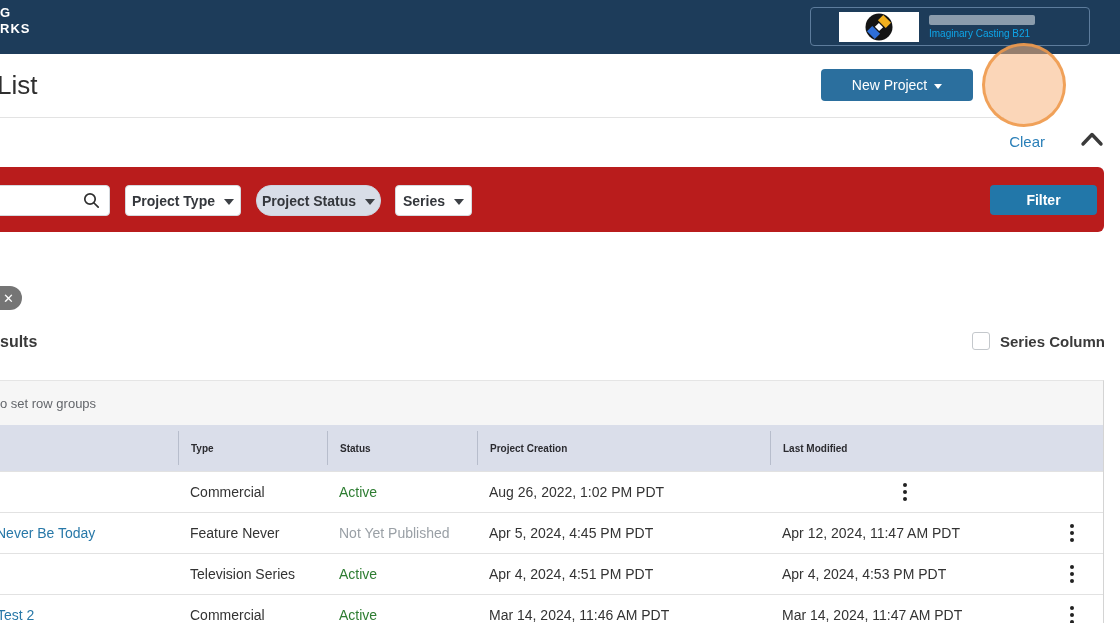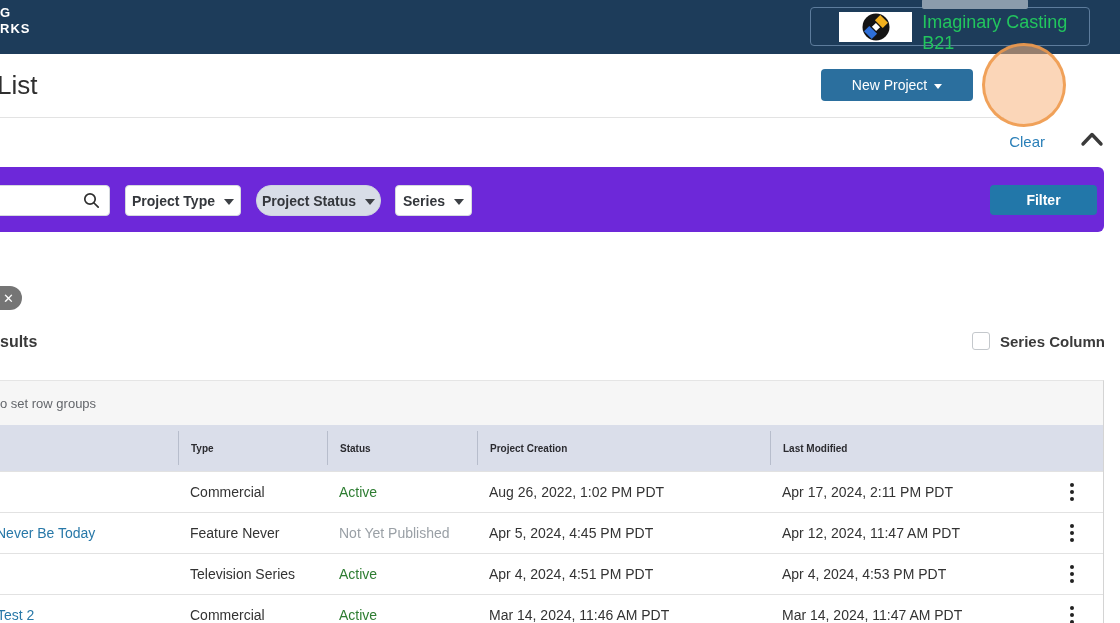--- a/index.html
+++ b/index.html
@@ -18,21 +18,21 @@
     display: flex; align-items: center; gap: 7px; cursor: pointer; }
   .nav-item.active .nav-label { border-bottom: 2px solid #fff; padding-bottom: 4px; }
   .nav-caret { width: 0; height: 0; border-left: 5px solid transparent;
     border-right: 5px solid transparent; border-top: 6px solid #eef3f8; margin-top: 2px; }
   .account-box { position: absolute; right: 30px; top: 7px; width: 280px; height: 39px;
     border: 1px solid #5d7c9c; border-radius: 4px; display: flex; align-items: center; cursor: pointer; }
   .account-logo { width: 80px; height: 30px; background: #fff; margin-left: 28px;
     display: flex; align-items: center; justify-content: center; }
   .account-text { margin-left: 10px; display: flex; flex-direction: column; gap: 3px; }
   .redacted-bar { width: 106px; height: 10px; background: #8b9cac; border-radius: 2px; }
-  .account-org { color: #22c55e; font-size: 18px; }
+  .account-org { color: #0ea5e9; font-size: 10px; }
 
   
   .page-header { position: absolute; left: 0; top: 54px; width: 1004px; height: 64px;
     background: #fff; border-bottom: 1px solid #e3e3e3; }
   .page-title { position: absolute; left: -3px; top: 16px; font-size: 26px; color: #2f2f2f; }
   .new-project-btn { position: absolute; right: 31px; top: 15px; width: 152px; height: 32px;
     background: #2b6f9e; border: none; border-radius: 4px; color: #fff; font-size: 14px;
     font-family: "Liberation Sans", sans-serif; display: flex; align-items: center;
     justify-content: center; gap: 7px; cursor: pointer; }
   .btn-caret { width: 0; height: 0; border-left: 4.5px solid transparent;
@@ -41,21 +41,21 @@
     border-radius: 50%; background: rgba(247, 181, 125, 0.55);
     border: 3px solid rgba(238, 152, 73, 0.85); pointer-events: none; z-index: 5; }
 
   
   .clear-row { position: absolute; left: 0; top: 118px; width: 1120px; height: 49px; background: #fff; }
   .clear-link { position: absolute; right: 75px; top: 15px; color: #2a7fb8; font-size: 15px; cursor: pointer; }
   .collapse-chevron { position: absolute; right: 16px; top: 12px; cursor: pointer; }
 
   
   .filter-bar { position: absolute; left: 0; top: 167px; width: 1104px; height: 65px;
-    background: #6d28d9; border-radius: 0 6px 6px 0; }
+    background: #b91c1c; border-radius: 0 6px 6px 0; }
   .search-wrap { position: absolute; left: -12px; top: 18px; width: 122px; height: 31px;
     background: #fff; border: 1px solid #d5d9de; border-radius: 4px; display: flex; align-items: center; }
   .search-input { flex: 1; border: none; outline: none; height: 100%; background: transparent;
     font-family: "Liberation Sans", sans-serif; font-size: 14px; padding-left: 14px; min-width: 0; }
   .search-icon { margin-right: 9px; display: flex; }
   .dropdown { position: absolute; top: 18px; height: 31px; background: #fff;
     border: 1px solid #d5d9de; border-radius: 4px; display: flex; align-items: center;
     justify-content: center; gap: 9px; font-size: 14px; font-weight: 600; color: #34373c;
     cursor: pointer; font-family: "Liberation Sans", sans-serif; }
   .dropdown.selected { background: #d8dde7; border-color: #cdd3df; border-radius: 15px; }
@@ -197,21 +197,20 @@
       <div class="hcell sep">Project Creation</div>
       <div class="hcell sep">Last Modified</div>
       <div class="hcell"></div>
     </div>
 
     <div class="grid-row">
       <div class="cell name-cell"></div>
       <div class="cell">Commercial</div>
       <div class="cell status-active">Active</div>
       <div class="cell">Aug 26, 2022, 1:02 PM PDT</div>
-      <div class="cell">Apr 17, 2024, 2:11 PM PDT</div>
       <div class="kebab">
           <i></i>
           <i></i>
           <i></i>
         </div>
     </div>
 
     <div class="grid-row">
       <div class="cell name-cell">
         <span class="name-link shift-4">Never Be Today</span>

